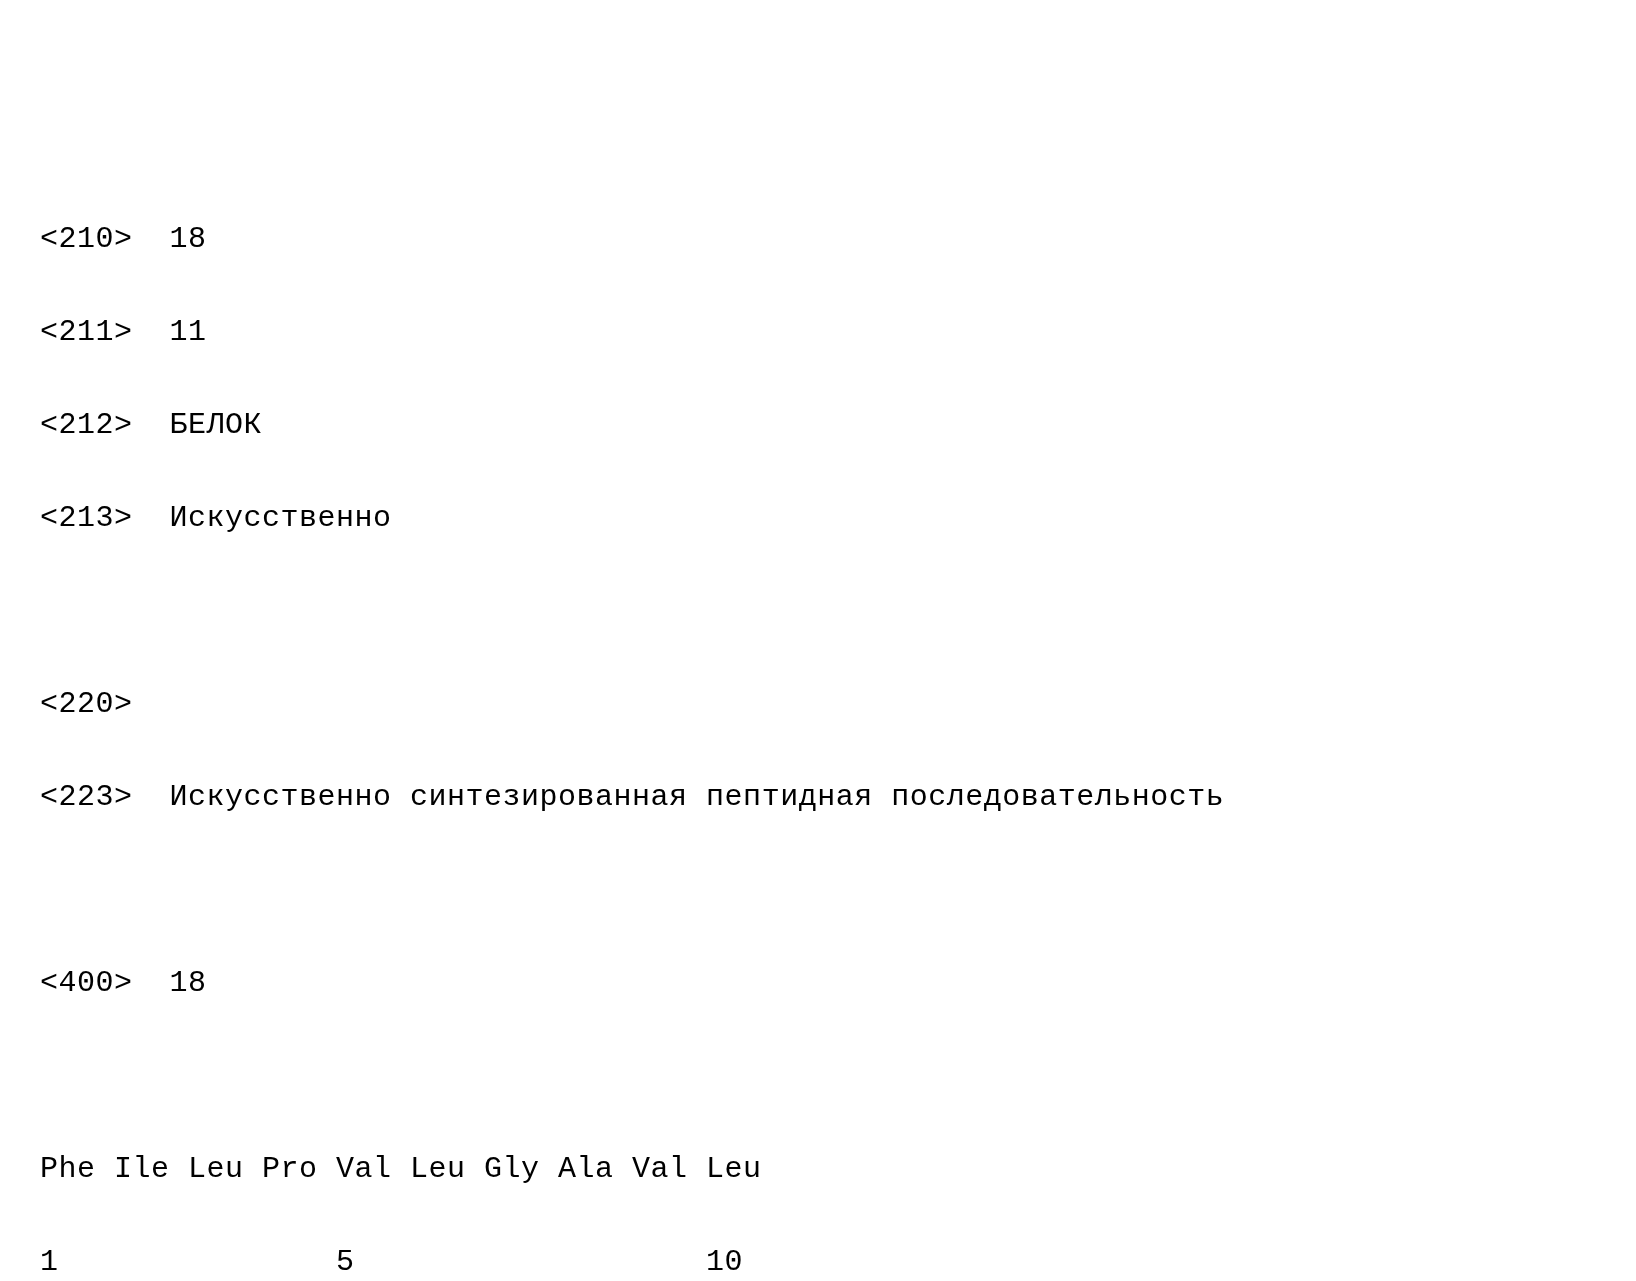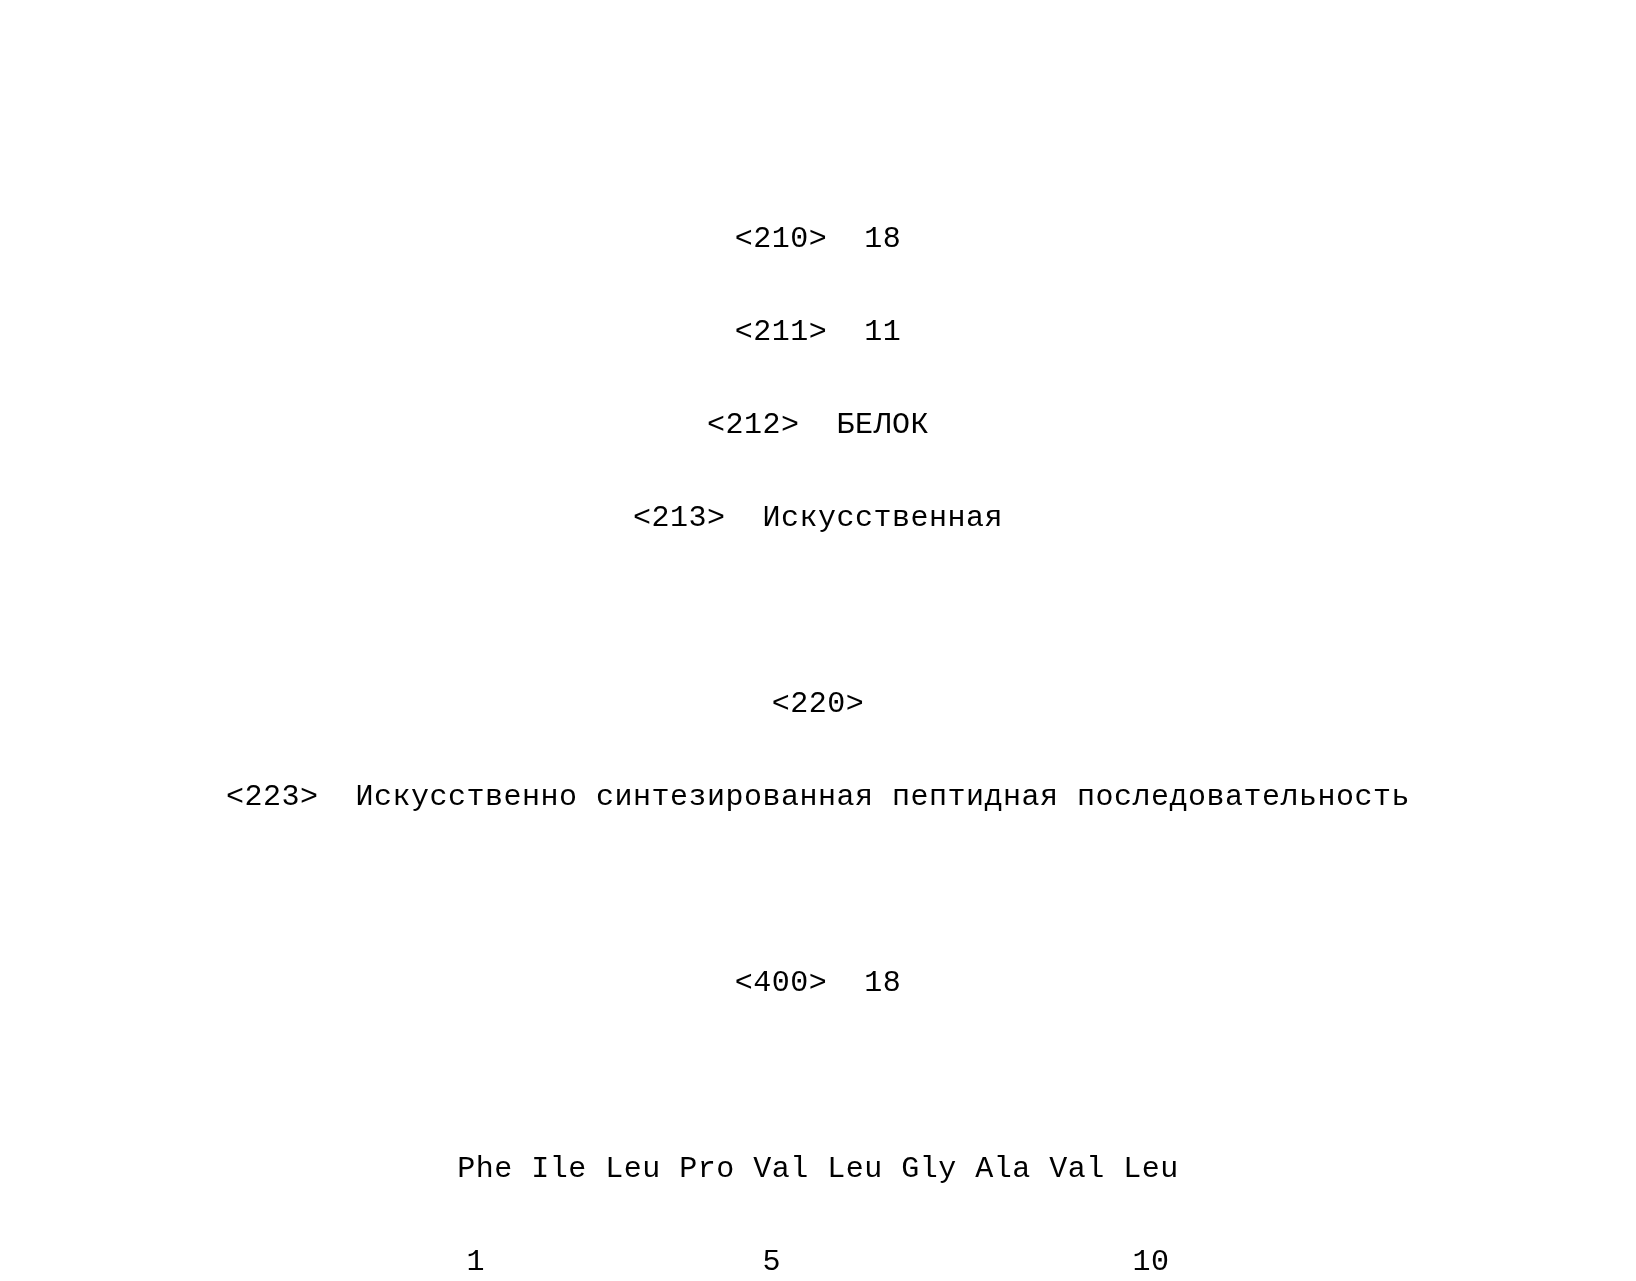--- a/index.html
+++ b/index.html
@@ -12,32 +12,32 @@
     min-height: 1281px;
     box-sizing: border-box;
     padding: 30px 40px;
     font-family: "Courier New", Courier, monospace;
     font-size: 30px;
     line-height: 1.55;
     color: #000000;
     white-space: pre;
     letter-spacing: 0.5px;
   }
-  .line { display: block; text-align: center; }
+  .line { display: block; }
   .blank { display: block; height: 1.55em; }
 </style>
 </head>
 <body>
 
 
 
 <span class="line"><span>&lt;210&gt;</span>  <span>18</span></span>
 <span class="line"><span>&lt;211&gt;</span>  <span>11</span></span>
 <span class="line"><span>&lt;212&gt;</span>  <span>БЕЛОК</span></span>
-<span class="line"><span>&lt;213&gt;</span>  <span>Искусственная</span></span>
+<span class="line"><span>&lt;213&gt;</span>  <span>Искусственно</span></span>
 <span class="blank"></span>
 <span class="line"><span>&lt;220&gt;</span></span>
 <span class="line"><span>&lt;223&gt;</span>  <span>Искусственно синтезированная пептидная последовательность</span></span>
 <span class="blank"></span>
 <span class="line"><span>&lt;400&gt;</span>  <span>18</span></span>
 <span class="blank"></span>
 <span class="line">Phe Ile Leu Pro Val Leu Gly Ala Val Leu</span>
 <span class="line">1               5                   10</span>
 
 

